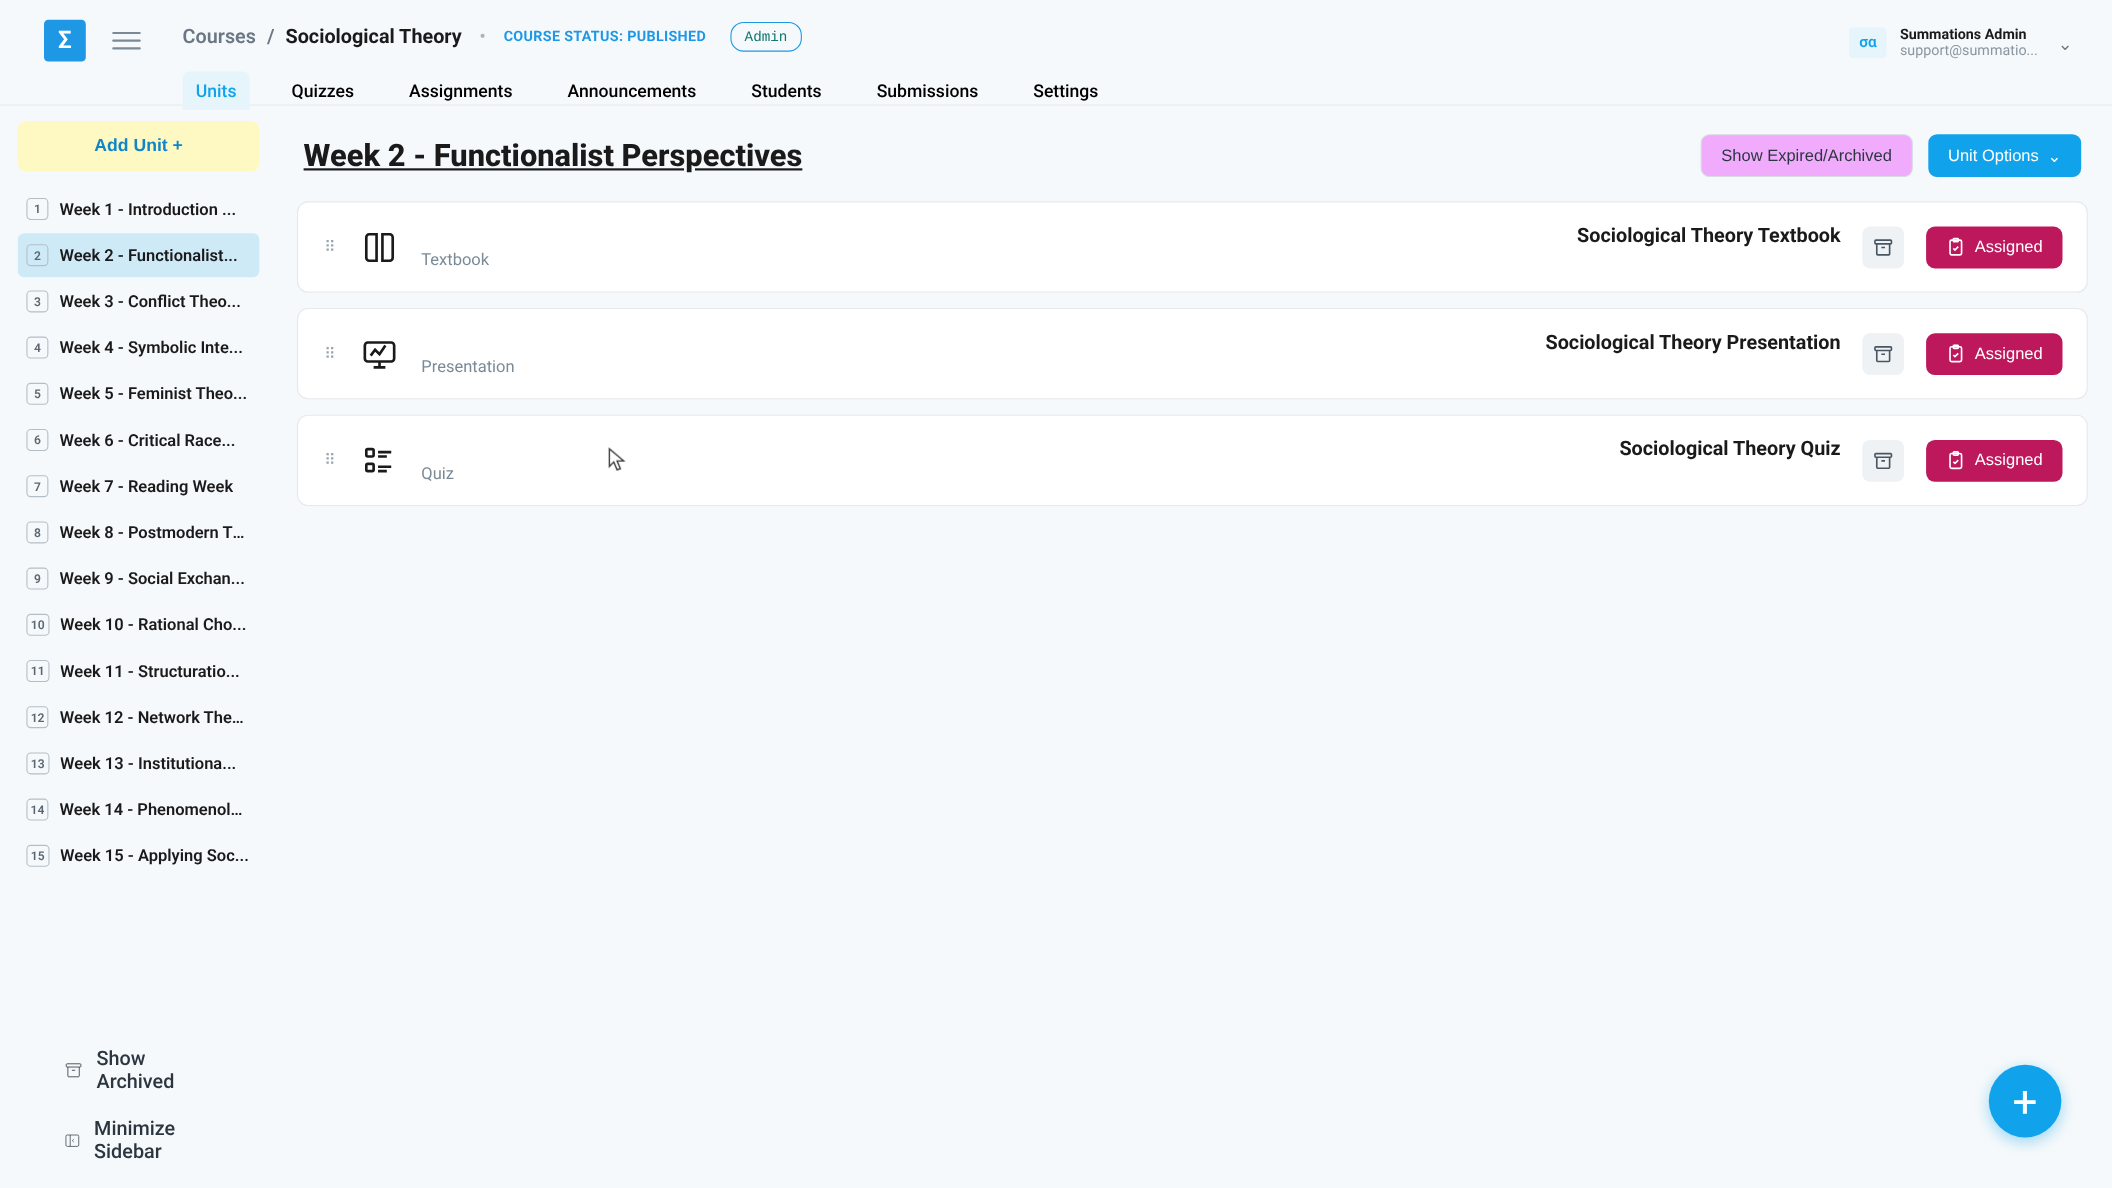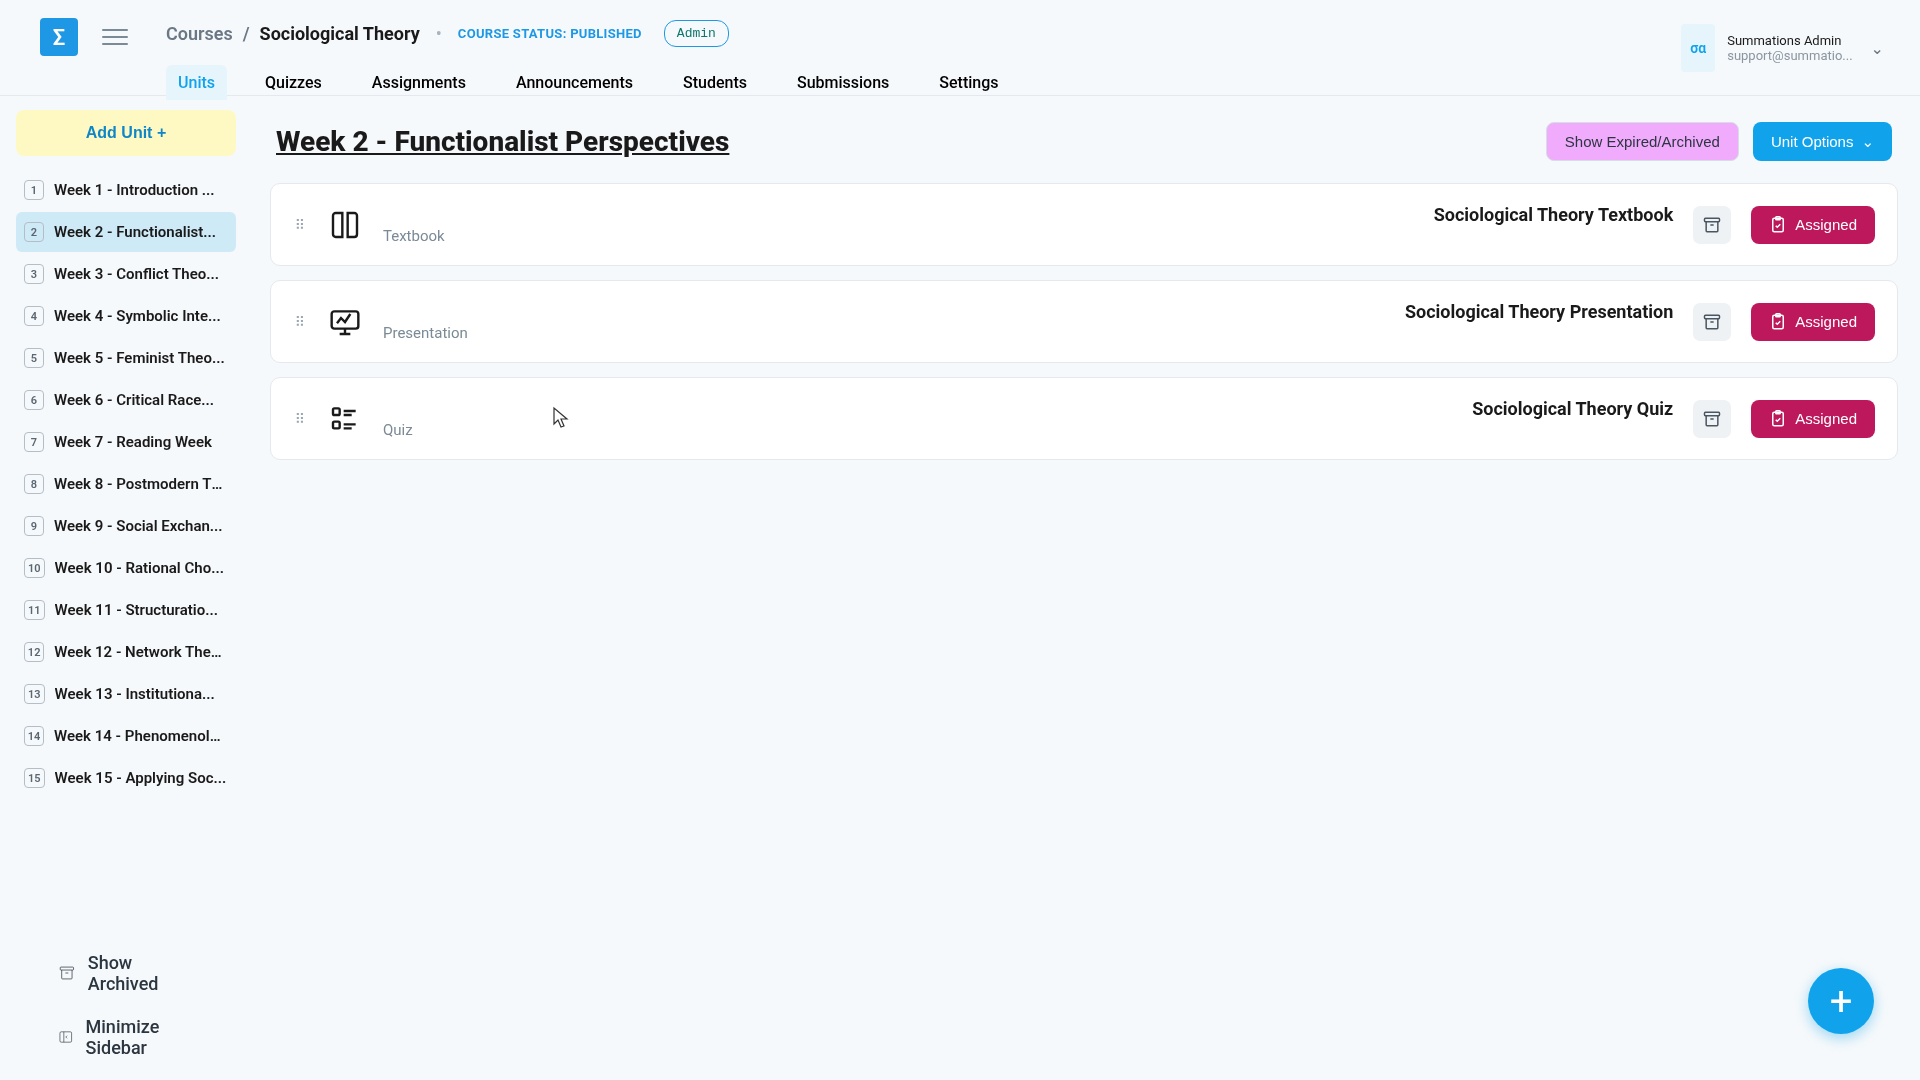--- a/index.html
+++ b/index.html
@@ -103,32 +103,32 @@
 }
 
 .header-right {
   display: flex;
   align-items: center;
   gap: 12px;
   padding: 24px 36px 0 0;
 }
 .avatar {
   width: 34px;
-  height: 48px;
+  height: 28px;
   background: #e6f4fc;
   color: #10a3eb;
   border-radius: 4px;
   display: flex;
   align-items: center;
   justify-content: center;
   font-size: 14px;
   font-weight: 600;
 }
 .user-block { display: flex; flex-direction: column; }
-.user-name { font-size: 13px; font-weight: 400; color: #1a1a1a; }
+.user-name { font-size: 13px; font-weight: 700; color: #1a1a1a; }
 .user-email { font-size: 13px; color: #8a96a0; }
 .chevron-down { color: #6b7785; font-size: 16px; cursor: pointer; margin-left: 6px; }
 
 
 .body-row { display: flex; height: calc(100% - 96px); }
 
 
 .sidebar {
   width: 252px;
   padding: 14px 16px;

